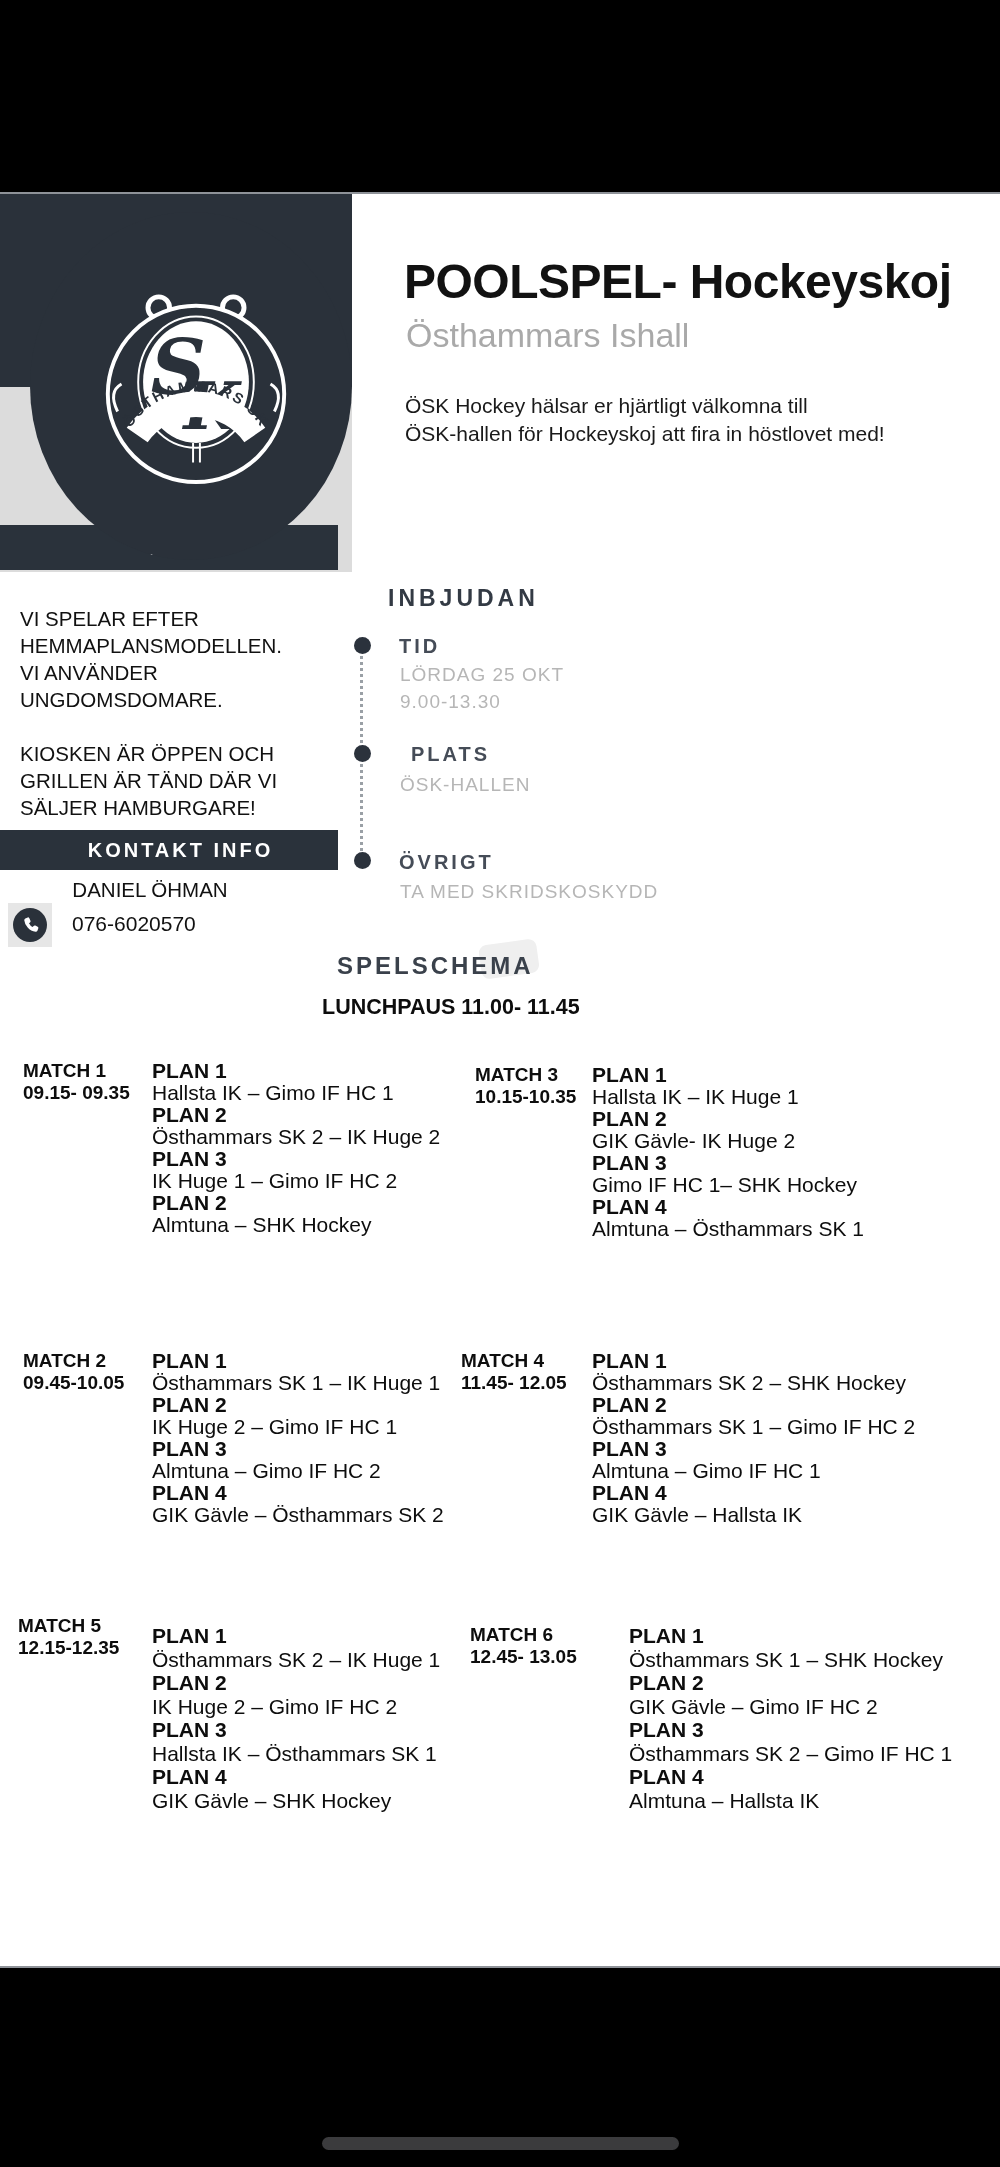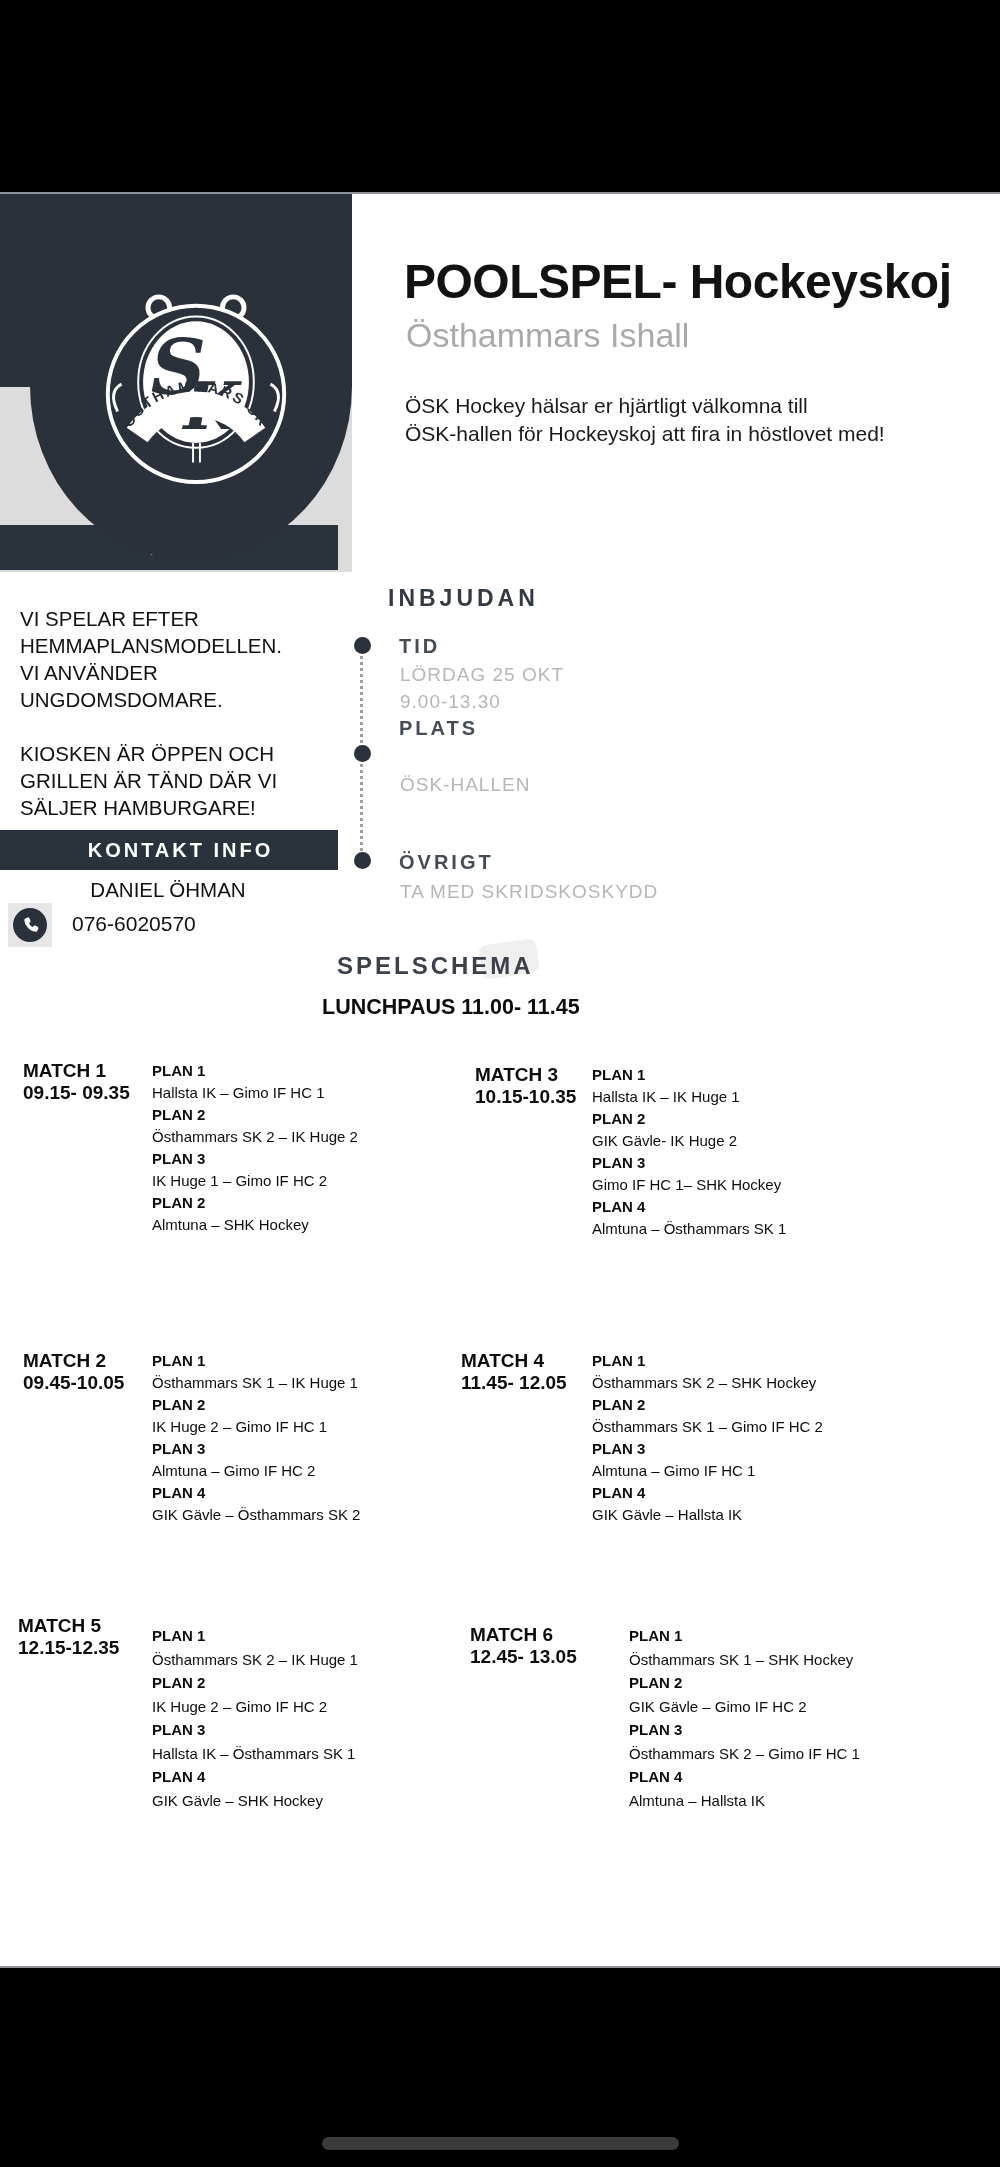--- a/index.html
+++ b/index.html
@@ -30,47 +30,47 @@
   .doc-title{top:60px;left:404px;width:560px;font-size:48px;font-weight:bold;color:#121212;letter-spacing:-0.5px;}
   .doc-subtitle{top:122px;left:406px;width:560px;font-size:34px;color:#a9a9a9;}
   .greeting{top:198px;left:405px;width:560px;font-size:21px;line-height:28px;color:#1a1a1a;}
 
   
   .side-bar-title{left:0;width:315px;background:#2a323b;color:#fff;text-align:center;
                   font-weight:bold;letter-spacing:3px;padding-left:23px;}
   .info-bar{top:331px;height:45px;line-height:45px;font-size:21px;}
   .kontakt-bar{top:636px;height:40px;line-height:40px;font-size:20px;}
   .side-text{top:411px;left:20px;width:320px;font-size:20.5px;line-height:27px;color:#111;}
-  .contact-name{top:684px;left:0;width:300px;text-align:center;font-size:20.5px;color:#111;padding-left:18px;}
+  .contact-name{top:684px;left:0;width:300px;text-align:center;font-size:20.5px;color:#111;}
   .phone-chip{top:709px;left:8px;width:44px;height:44px;background:#e6e6e6;}
   .phone-circle{top:5px;left:5px;width:34px;height:34px;border-radius:50%;background:#2a313a;
                 display:flex;align-items:center;justify-content:center;}
   .contact-phone{top:718px;left:72px;font-size:21px;color:#111;}
 
   
   .inbjudan-title{top:391px;left:388px;font-size:23px;font-weight:bold;letter-spacing:4px;color:#333a44;}
   .tl-line{top:455px;left:360px;height:208px;border-left:3px dotted #9aa0a6;z-index:0;}
   .tl-dot{width:17px;height:17px;border-radius:50%;background:#2b323c;left:354px;z-index:1;}
   .dot-tid{top:443px;}
   .dot-plats{top:551px;}
   .dot-ovrigt{top:658px;}
   .tl-label{left:399px;font-size:20px;font-weight:bold;letter-spacing:3px;color:#454c57;}
   .tl-sub{left:400px;font-size:19px;letter-spacing:1px;color:#b6b6b6;}
   .lbl-tid{top:441px;} .sub-tid1{top:470px;} .sub-tid2{top:497px;}
-  .lbl-plats{top:523px;} .sub-plats{top:580px;}
+  .lbl-plats{top:549px;margin-left:12px;} .sub-plats{top:580px;}
   .lbl-ovrigt{top:657px;} .sub-ovrigt{top:687px;}
 
   
   .watermark{top:748px;left:480px;width:58px;height:34px;background:#efefef;border-radius:8px;transform:rotate(-8deg);z-index:0;}
   .spelschema-title{top:758px;left:337px;font-size:24px;font-weight:bold;letter-spacing:3px;color:#3a414b;z-index:1;}
   .lunchpaus{top:801px;left:322px;font-size:21.5px;font-weight:bold;color:#0d0d0d;}
 
   .match{display:grid;grid-template-columns:var(--headw) 1fr;color:#0d0d0d;}
   .match-head{font-weight:bold;font-size:19px;line-height:22px;transform:translateY(var(--headshift,0px));}
-  .match-games{font-size:15px;line-height:var(--lh,22px);}
+  .match-games{font-size:21px;line-height:var(--lh,22px);}
   .plan{font-weight:bold;}
   .m1{top:866px;left:23px;width:440px;--headw:129px;--lh:22px;}
   .m3{top:870px;left:475px;width:500px;--headw:117px;--lh:22px;}
   .m2{top:1156px;left:23px;width:440px;--headw:129px;--lh:22px;}
   .m4{top:1156px;left:461px;width:510px;--headw:131px;--lh:22px;}
   .m5{top:1430px;left:18px;width:445px;gap:12px;--headw:122px;--lh:23.5px;--headshift:-9px;}
   .m6{top:1430px;left:470px;width:510px;gap:12px;--headw:147px;--lh:23.5px;}
 </style>
 </head>
 <body>

